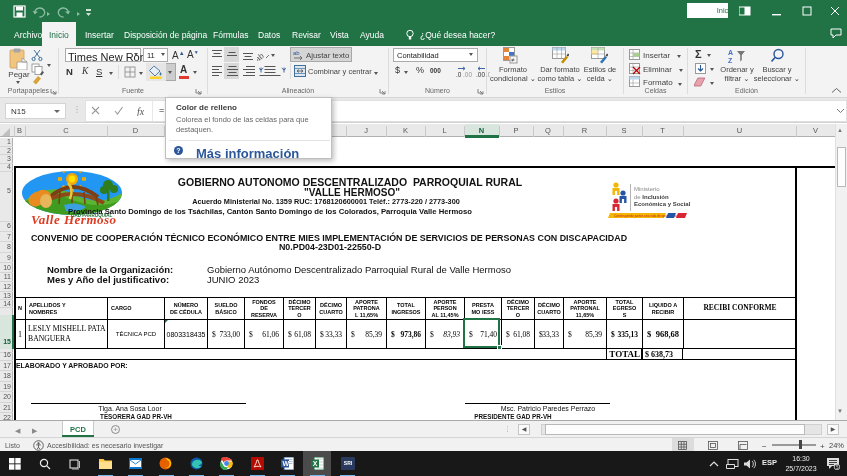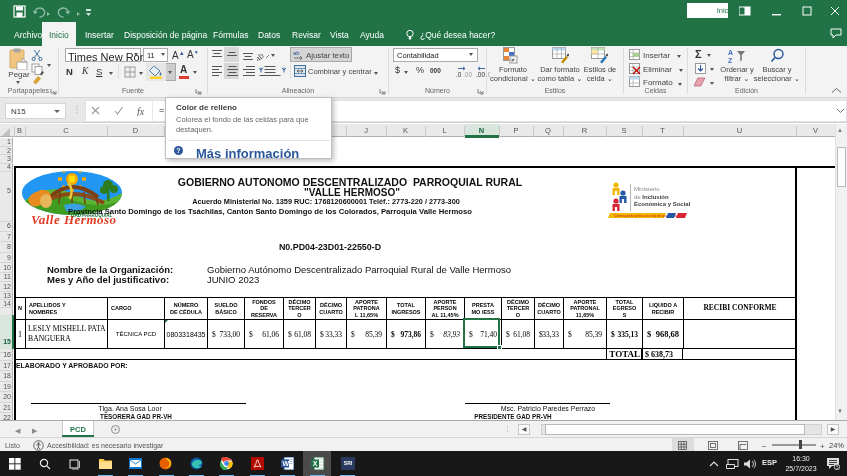--- a/index.html
+++ b/index.html
@@ -461,20 +461,21 @@
     <rect x="22" y="2" width="1" height="27" fill="#b5b5b5"></rect>
     <text x="26" y="9" font-size="6" fill="#8a8a8a" font-family="Liberation Sans,sans-serif">Ministerio</text>
     <text x="26" y="16.5" font-size="6" fill="#8a8a8a" font-family="Liberation Sans,sans-serif">de <tspan fill="#3c3c3b" font-weight="bold">Inclusión</tspan></text>
     <text x="26" y="24" font-size="6" fill="#3c3c3b" font-weight="bold" font-family="Liberation Sans,sans-serif">Económica y Social</text>
     <path d="M2 31 h56 l-2 5 h-56 z" fill="#f2b705"></path>
     <text x="6" y="34.8" font-size="3.2" fill="#c22" font-family="Liberation Sans,sans-serif">Construyendo juntos una vida de oportunidades</text>
     <path d="M60 31 h8 l-2 5 h-8 z" fill="#2456a4"></path>
     <path d="M70 31 h9 l-2 5 h-9 z" fill="#d92632"></path>
   </svg>
 
+  <div class="tx" style="left:29px;top:95.5px;width:600px;text-align:center;font-size:8.9px;font-weight:bold;color:#111;">CONVENIO DE COOPERACIÓN TÉCNICO ECONÓMICO ENTRE MIES IMPLEMENTACIÓN DE SERVICIOS DE PERSONAS CON DISCAPACIDAD</div>
   <div class="tx" style="left:30px;top:105px;width:600px;text-align:center;font-size:8.9px;font-weight:bold;color:#111;">N0.PD04-23D01-22550-D</div>
   <div class="tx" style="left:47px;top:127px;font-size:9.5px;font-weight:bold;color:#111;">Nombre de la Organización:</div>
   <div class="tx" style="left:207px;top:127px;font-size:9.5px;color:#111;">Gobierno Autónomo Descentralizado Parroquial Rural de Valle Hermoso</div>
   <div class="tx" style="left:47px;top:137px;font-size:9.5px;font-weight:bold;color:#111;">Mes y Año del justificativo:</div>
   <div class="tx" style="left:207px;top:137px;font-size:9.5px;color:#111;">JUNIO 2023</div>
 
   <div id="maintable" style="left:14px;top:159px;width:783px;">
 <table style="border-collapse:collapse;table-layout:fixed;width:782px;">
 <colgroup>
             <col style="width:11px">

